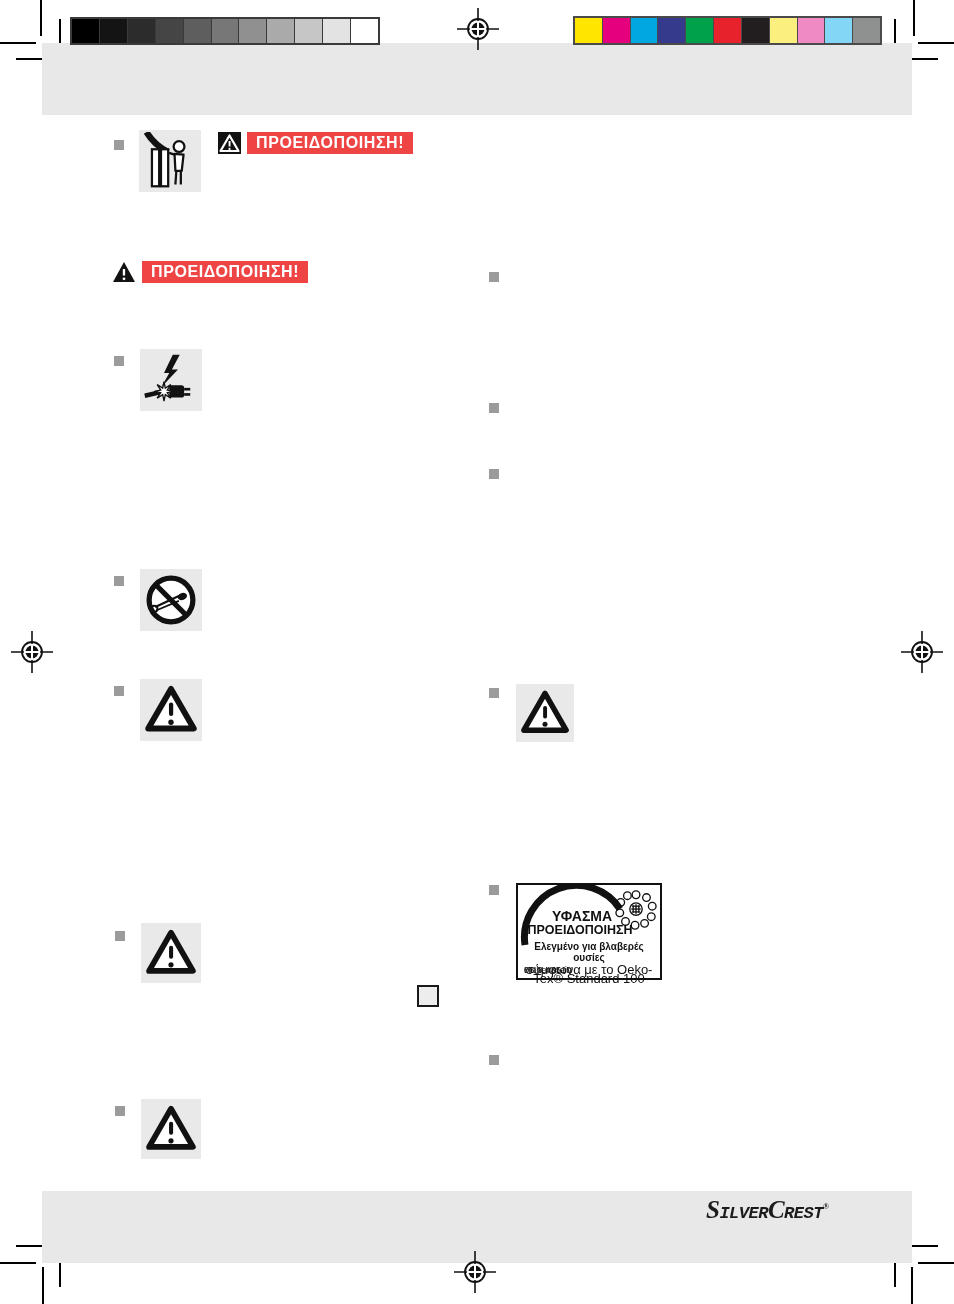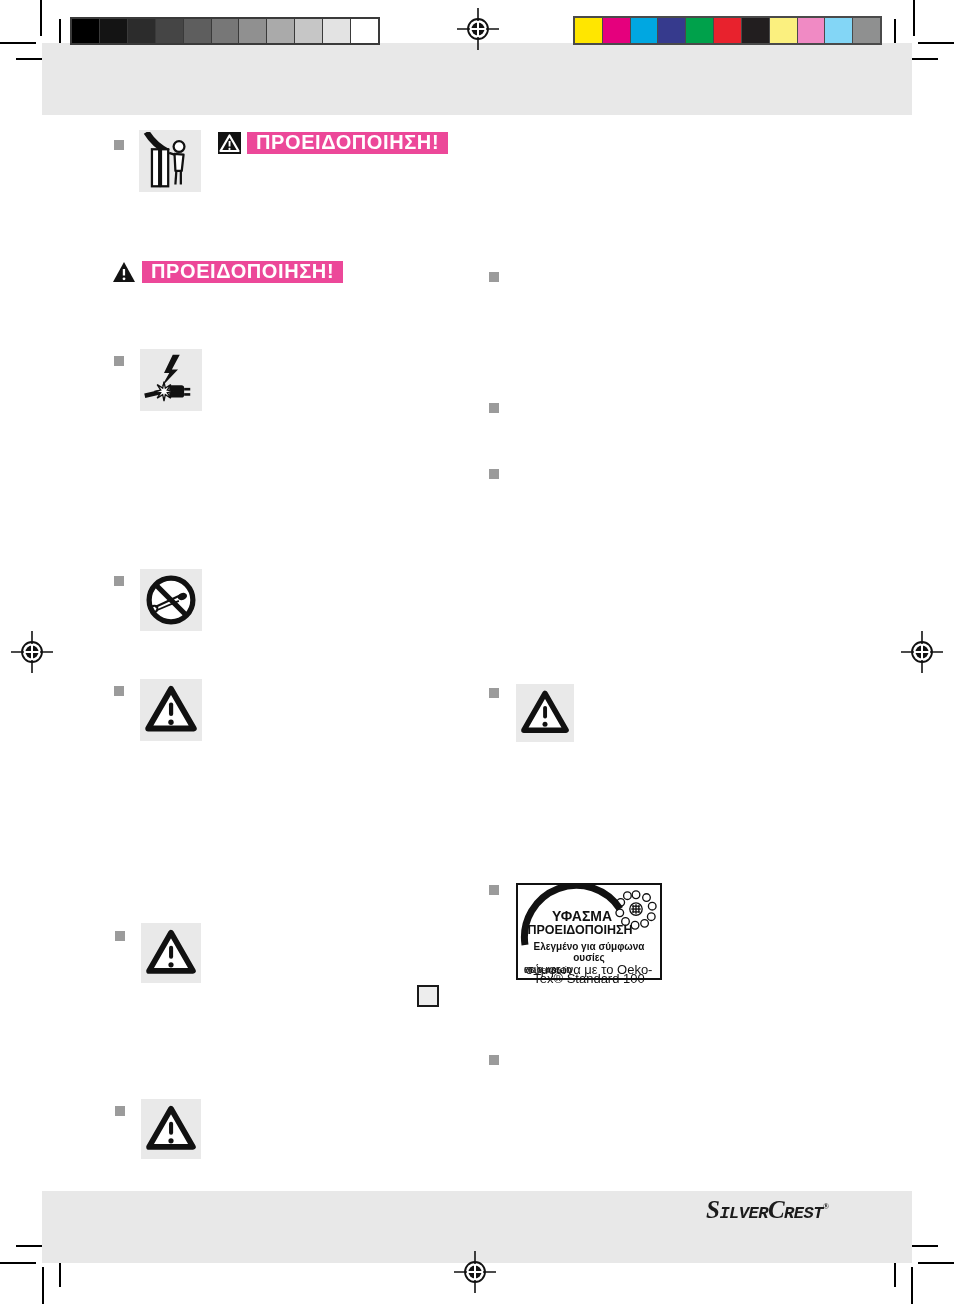--- a/index.html
+++ b/index.html
@@ -15,21 +15,21 @@
   #color-bar { left:573px; top:16px; width:309px; height:29px; border:2px solid #4a4a4a; background:#4a4a4a; }
 
   .regmark { position:absolute; width:44px; height:44px; }
 
   .bullet { position:absolute; width:10px; height:10px; background:#9b9b9b; }
 
   .iconbox { position:absolute; width:62px; height:62px; background:#e9e9e9;
              display:flex; align-items:center; justify-content:center; }
 
   .warnrow { position:absolute; display:flex; align-items:center; gap:6px; }
-  .warnlabel { background:#ec4899; color:#ffffff; font-weight:bold; font-size:20px;
+  .warnlabel { background:#ef4444; color:#ffffff; font-weight:bold; font-size:16px;
                letter-spacing:0.6px; padding:2px 9px 3px 9px; line-height:17px; white-space:nowrap; }
   .badge { width:23px; height:22px; background:#121212; display:flex; align-items:center; justify-content:center; }
 
   .placeholder-box { position:absolute; left:417px; top:985px; width:22px; height:22px;
                      box-sizing:border-box; border:2px solid #1a1a1a; background:#ededed; }
 
   .oeko { position:absolute; left:516px; top:883px; width:146px; height:97px;
           box-sizing:border-box; border:2px solid #111; background:#fff; color:#111; }
   .oeko * { position:absolute; }
   .oeko-arc { left:0; top:0; }
@@ -264,21 +264,21 @@
         <line x1="18" y1="18" x2="26" y2="18"></line>
           <line x1="17" y1="21" x2="27" y2="21"></line>
           <line x1="18" y1="24" x2="26" y2="24"></line>
         <line x1="19" y1="17" x2="19" y2="25"></line>
           <line x1="22" y1="16" x2="22" y2="26"></line>
           <line x1="25" y1="17" x2="25" y2="25"></line>
       </g>
     </svg>
     <div class="oeko-t1">ΥΦΑΣΜΑ</div>
     <div class="oeko-t2">ΠΡΟΕΙΔΟΠΟΙΗΣΗ</div>
-    <div class="oeko-sub">Ελεγμένο για σύμφωνα ουσίες</div>
+    <div class="oeko-sub">Ελεγμένο για βλαβερές ουσίες</div>
     <div class="oeko-std">σύμφωνα με το Oeko-Tex® Standard 100</div>
     <div class="oeko-bottom">
       <span>06.0.43510</span>
       <span>Hohenstein</span>
     </div>
   </div>
 
   <div class="brand">
     <span class="big">S</span><span class="small">ILVER</span><span class="big">C</span><span class="small">REST</span><span class="reg">®</span>
   </div>

